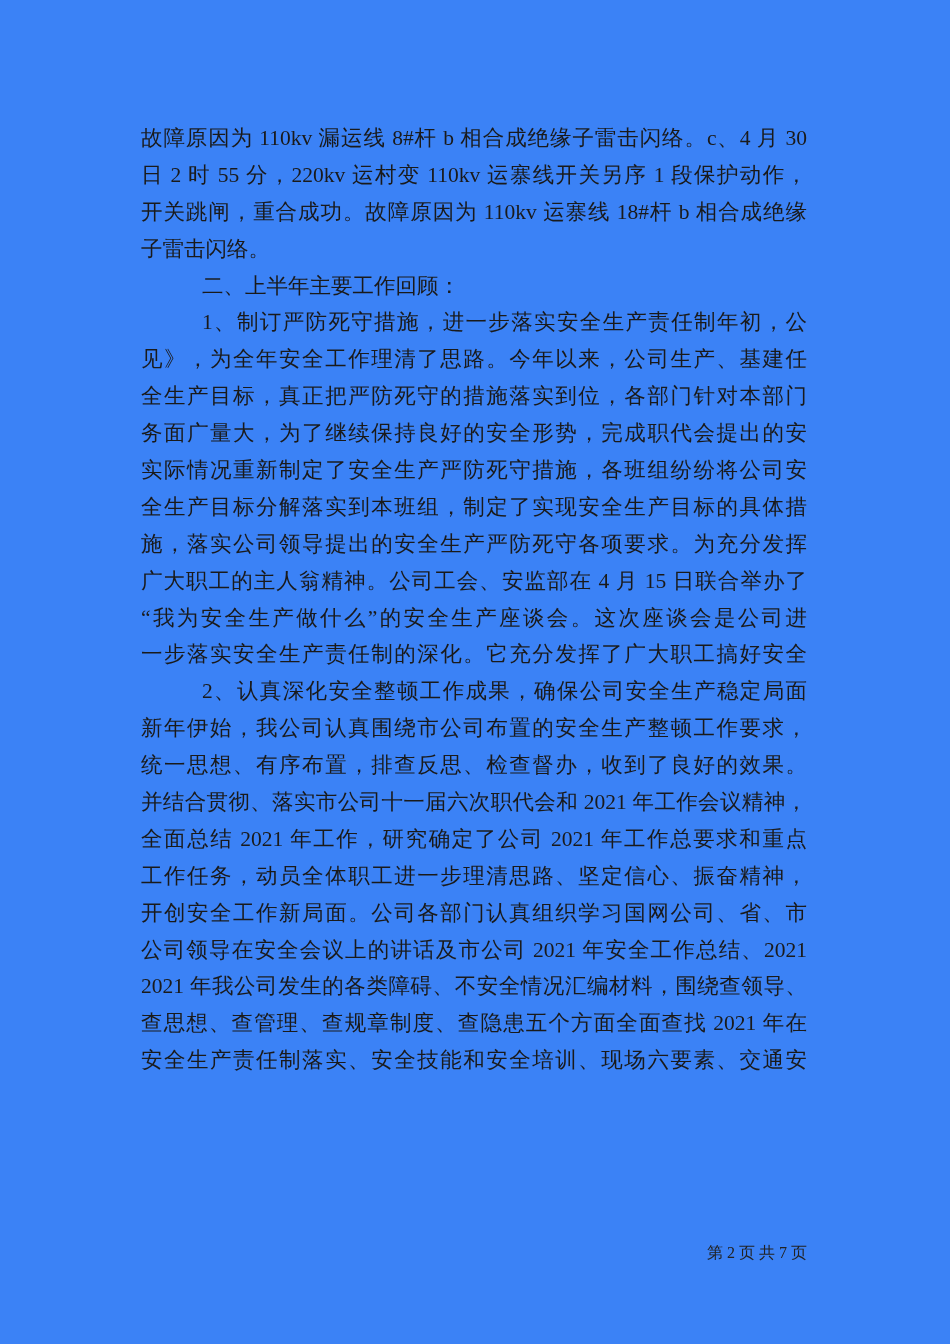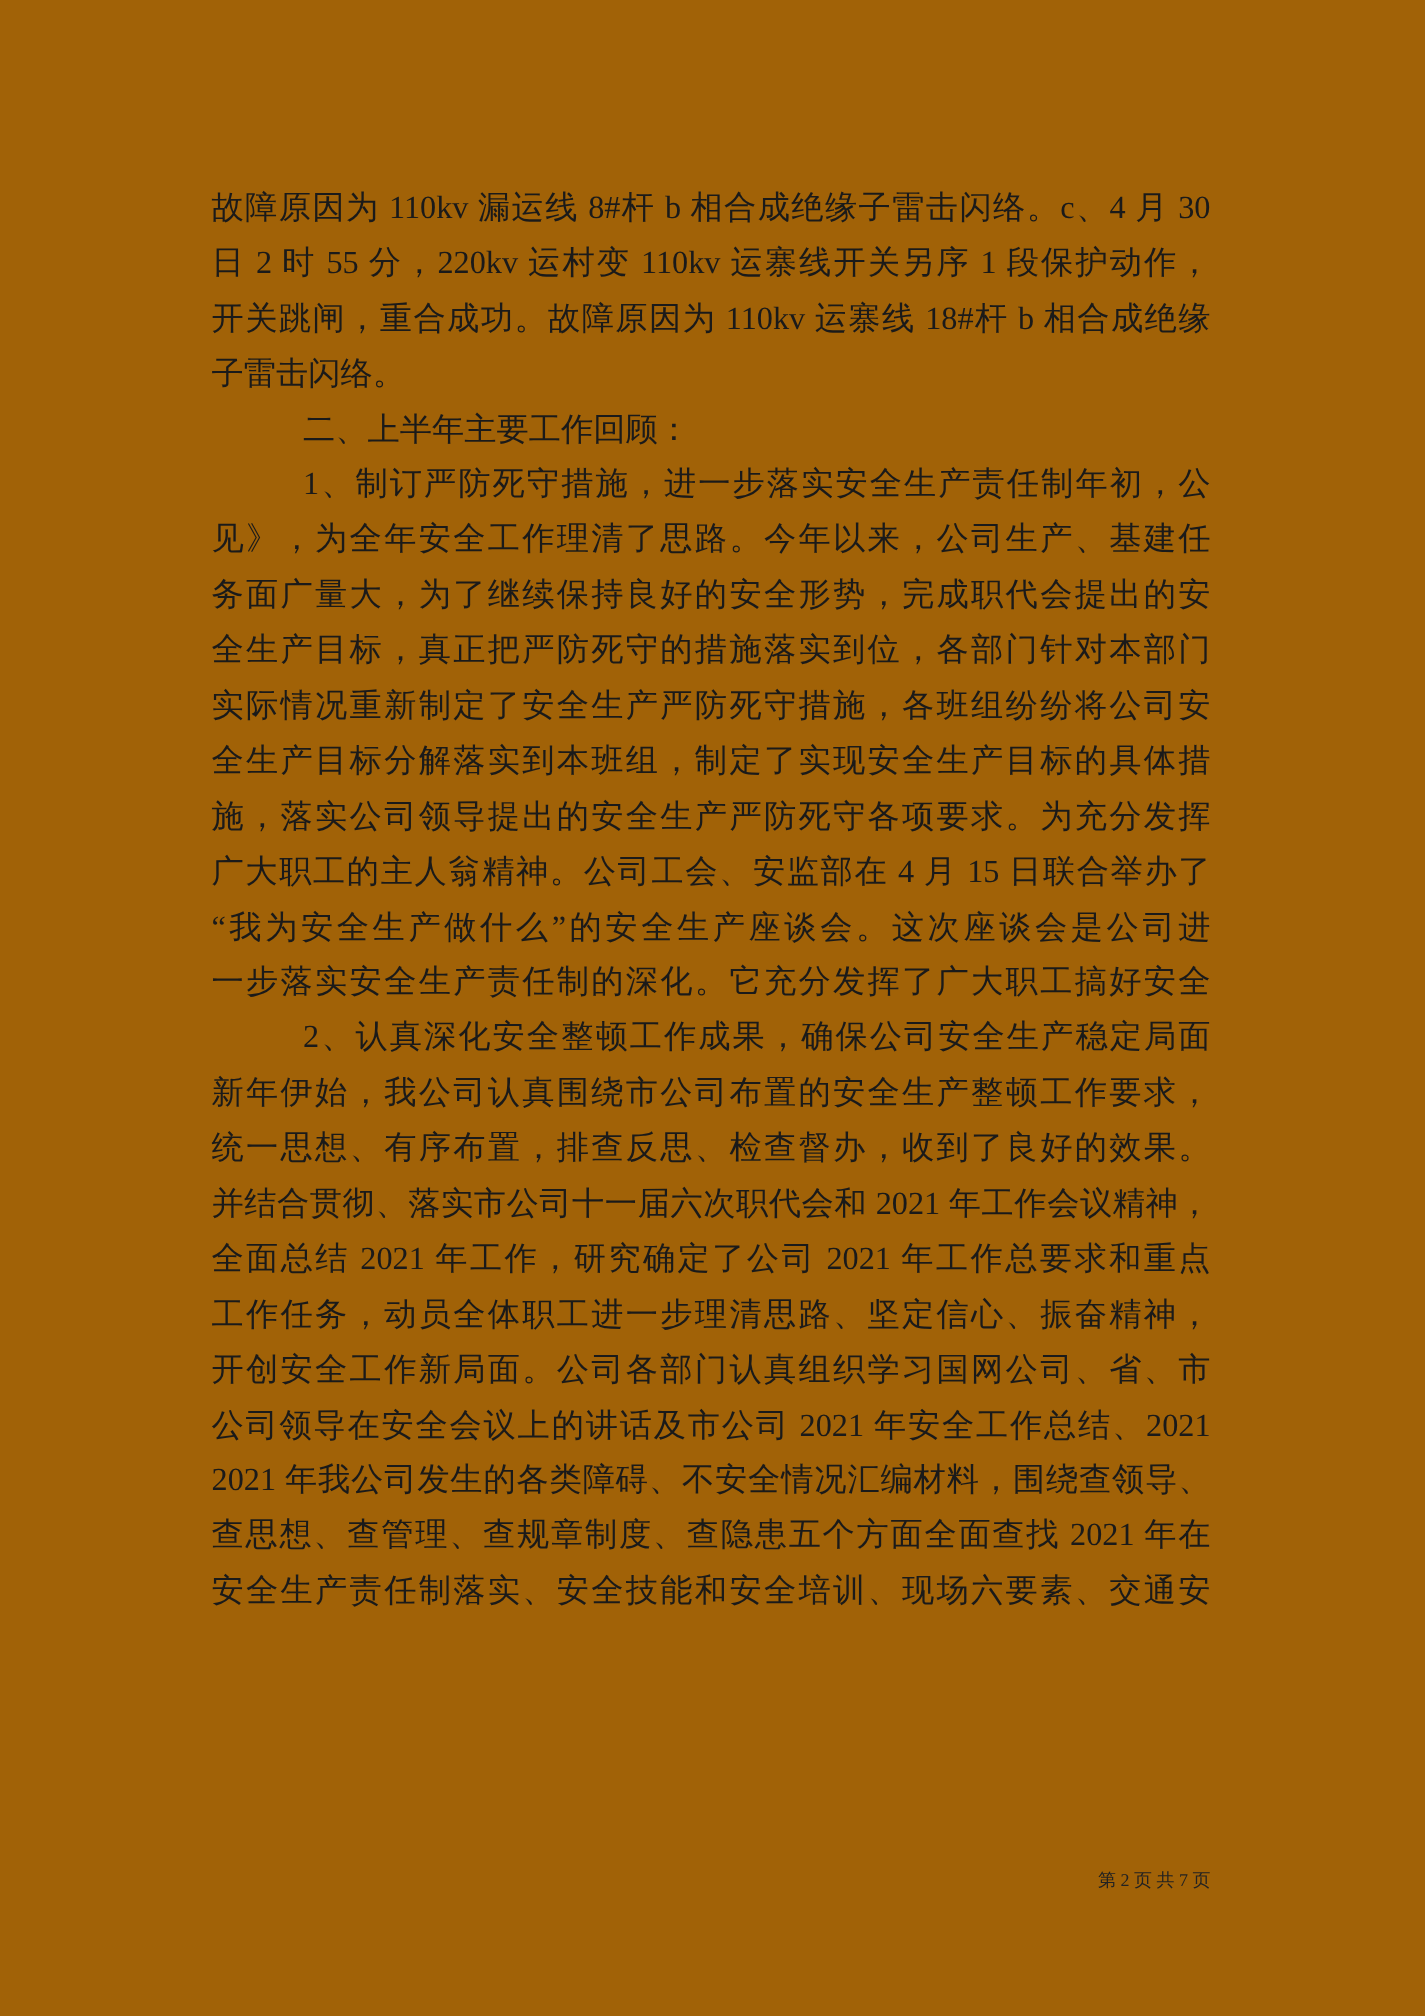--- a/index.html
+++ b/index.html
@@ -4,21 +4,21 @@
 <style>
   html, body {
     margin: 0;
     padding: 0;
     background: #ffffff;
   }
   .page {
     position: relative;
     width: 950px;
     height: 1344px;
-    background: #a16207;
+    background: #3b82f6;
     overflow: hidden;
     font-family: "Liberation Serif", "DejaVu Serif", serif;
     color: #1a1a1a;
   }
   .doc-body {
     position: absolute;
     left: 141px;
     top: 120px;
     width: 666px;
   }
@@ -38,39 +38,39 @@
   }
   .ln.ind {
     text-indent: 61px;
   }
   .footer {
     position: absolute;
     left: 141px;
     top: 1243px;
     width: 666px;
     text-align: right;
-    font-size: 12px;
+    font-size: 16px;
     line-height: 20px;
     color: #222222;
   }
 </style>
 </head>
 <body>
 
 <div class="page">
   <div class="doc-body">
       <div class="ln">故障原因为 110kv 漏运线 8#杆 b 相合成绝缘子雷击闪络。c、4 月 30</div>
       <div class="ln">日 2 时 55 分，220kv 运村变 110kv 运寨线开关另序 1 段保护动作，</div>
       <div class="ln">开关跳闸，重合成功。故障原因为 110kv 运寨线 18#杆 b 相合成绝缘</div>
       <div class="ln end">子雷击闪络。</div>
       <div class="ln ind end">二、上半年主要工作回顾：</div>
       <div class="ln ind">1、制订严防死守措施，进一步落实安全生产责任制年初，公</div>
       <div class="ln">见》，为全年安全工作理清了思路。今年以来，公司生产、基建任</div>
+      <div class="ln">全生产目标，真正把严防死守的措施落实到位，各部门针对本部门</div>
       <div class="ln">务面广量大，为了继续保持良好的安全形势，完成职代会提出的安</div>
-      <div class="ln">全生产目标，真正把严防死守的措施落实到位，各部门针对本部门</div>
       <div class="ln">实际情况重新制定了安全生产严防死守措施，各班组纷纷将公司安</div>
       <div class="ln">全生产目标分解落实到本班组，制定了实现安全生产目标的具体措</div>
       <div class="ln">施，落实公司领导提出的安全生产严防死守各项要求。为充分发挥</div>
       <div class="ln">广大职工的主人翁精神。公司工会、安监部在 4 月 15 日联合举办了</div>
       <div class="ln">“我为安全生产做什么”的安全生产座谈会。这次座谈会是公司进</div>
       <div class="ln">一步落实安全生产责任制的深化。它充分发挥了广大职工搞好安全</div>
       <div class="ln ind">2、认真深化安全整顿工作成果，确保公司安全生产稳定局面</div>
       <div class="ln">新年伊始，我公司认真围绕市公司布置的安全生产整顿工作要求，</div>
       <div class="ln">统一思想、有序布置，排查反思、检查督办，收到了良好的效果。</div>
       <div class="ln">并结合贯彻、落实市公司十一届六次职代会和 2021 年工作会议精神，</div>

